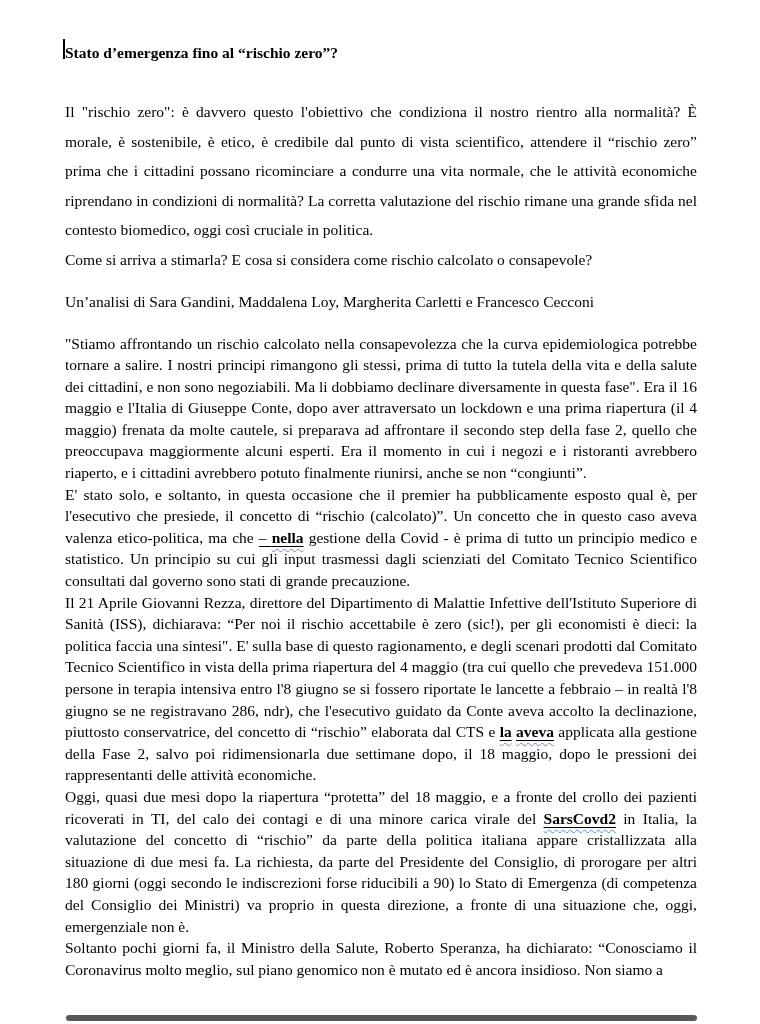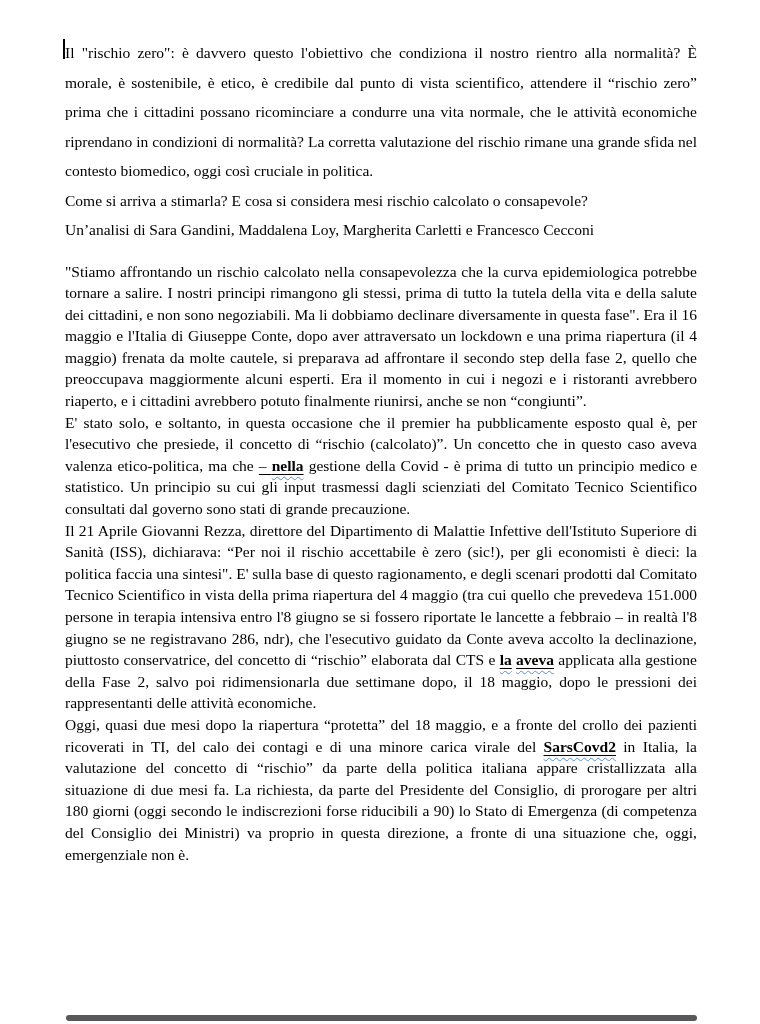--- a/index.html
+++ b/index.html
@@ -29,21 +29,21 @@
     margin: 0 0 30px 0;
     text-align: left;
   }
   .para {
     margin: 0;
     font-size: 15.5px;
     text-align: justify;
     text-justify: inter-word;
   }
   .intro { line-height: 29.5px; }
-  .p-byline { }
+  .p-byline { margin-top: 13px; }
   .p-body-first { margin-top: 16px; }
   .body { line-height: 21.6px; }
   
   .u {
     text-decoration: underline;
     text-decoration-thickness: 1px;
     text-underline-offset: 3px;
   }
   
   .sq {
@@ -73,26 +73,28 @@
   }
 </style>
 </head>
 <body>
 
 <div class="page">
 
   <div class="caret"></div>
 
   <div class="text-flow">
+    <h1 class="doc-title">Stato d’emergenza fino al “rischio zero”?</h1>
 
     <p class="para intro">Il "rischio zero": è davvero questo l'obiettivo che condiziona il nostro rientro alla normalità? È morale, è sostenibile, è etico, è credibile dal punto di vista scientifico, attendere il “rischio zero” prima che i cittadini possano ricominciare a condurre una vita normale, che le attività economiche riprendano in condizioni di normalità? La corretta valutazione del rischio rimane una grande sfida nel contesto biomedico, oggi così cruciale in politica.</p>
-    <p class="para intro">Come si arriva a stimarla? E cosa si considera mesi rischio calcolato o consapevole?</p>
+    <p class="para intro">Come si arriva a stimarla? E cosa si considera come rischio calcolato o consapevole?</p>
     <p class="para intro p-byline">Un’analisi di Sara Gandini, Maddalena Loy, Margherita Carletti e Francesco Cecconi</p>
 
     <p class="para body p-body-first">"Stiamo affrontando un rischio calcolato nella consapevolezza che la curva epidemiologica potrebbe tornare a salire. I nostri principi rimangono gli stessi, prima di tutto la tutela della vita e della salute dei cittadini, e non sono negoziabili. Ma li dobbiamo declinare diversamente in questa fase". Era il 16 maggio e l'Italia di Giuseppe Conte, dopo aver attraversato un lockdown e una prima riapertura (il 4 maggio) frenata da molte cautele, si preparava ad affrontare il secondo step della fase 2, quello che preoccupava maggiormente alcuni esperti. Era il momento in cui i negozi e i ristoranti avrebbero riaperto, e i cittadini avrebbero potuto finalmente riunirsi, anche se non “congiunti”.</p>
     <p class="para body">E' stato solo, e soltanto, in questa occasione che il premier ha pubblicamente esposto qual è, per l'esecutivo che presiede, il concetto di “rischio (calcolato)”. Un concetto che in questo caso aveva valenza etico-politica, ma che <span class="u">– </span><span class="sq"><span class="u">nella</span></span> gestione della Covid - è prima di tutto un principio medico e statistico. Un principio su cui gli input trasmessi dagli scienziati del Comitato Tecnico Scientifico consultati dal governo sono stati di grande precauzione.</p>
     <p class="para body">Il 21 Aprile Giovanni Rezza, direttore del Dipartimento di Malattie Infettive dell'Istituto Superiore di Sanità (ISS), dichiarava: “Per noi il rischio accettabile è zero (sic!), per gli economisti è dieci: la politica faccia una sintesi". E' sulla base di questo ragionamento, e degli scenari prodotti dal Comitato Tecnico Scientifico in vista della prima riapertura del 4 maggio (tra cui quello che prevedeva 151.000 persone in terapia intensiva entro l'8 giugno se si fossero riportate le lancette a febbraio – in realtà l'8 giugno se ne registravano 286, ndr), che l'esecutivo guidato da Conte aveva accolto la declinazione, piuttosto conservatrice, del concetto di “rischio” elaborata dal CTS e <span class="sq"><span class="u">la</span></span> <span class="sq"><span class="u">aveva</span></span> applicata alla gestione della Fase 2, salvo poi ridimensionarla due settimane dopo, il 18 maggio, dopo le pressioni dei rappresentanti delle attività economiche.</p>
     <p class="para body">Oggi, quasi due mesi dopo la riapertura “protetta” del 18 maggio, e a fronte del crollo dei pazienti ricoverati in TI, del calo dei contagi e di una minore carica virale del <span class="sq"><span class="u">SarsCovd2</span></span> in Italia, la valutazione del concetto di “rischio” da parte della politica italiana appare cristallizzata alla situazione di due mesi fa. La richiesta, da parte del Presidente del Consiglio, di prorogare per altri 180 giorni (oggi secondo le indiscrezioni forse riducibili a 90) lo Stato di Emergenza (di competenza del Consiglio dei Ministri) va proprio in questa direzione, a fronte di una situazione che, oggi, emergenziale non è.</p>
+    <p class="para body">Soltanto pochi giorni fa, il Ministro della Salute, Roberto Speranza, ha dichiarato: “Conosciamo il Coronavirus molto meglio, sul piano genomico non è mutato ed è ancora insidioso. Non siamo a</p>
   </div>
 
   <div class="h-scrollbar"></div>
 
 </div>
 
 </body></html>

